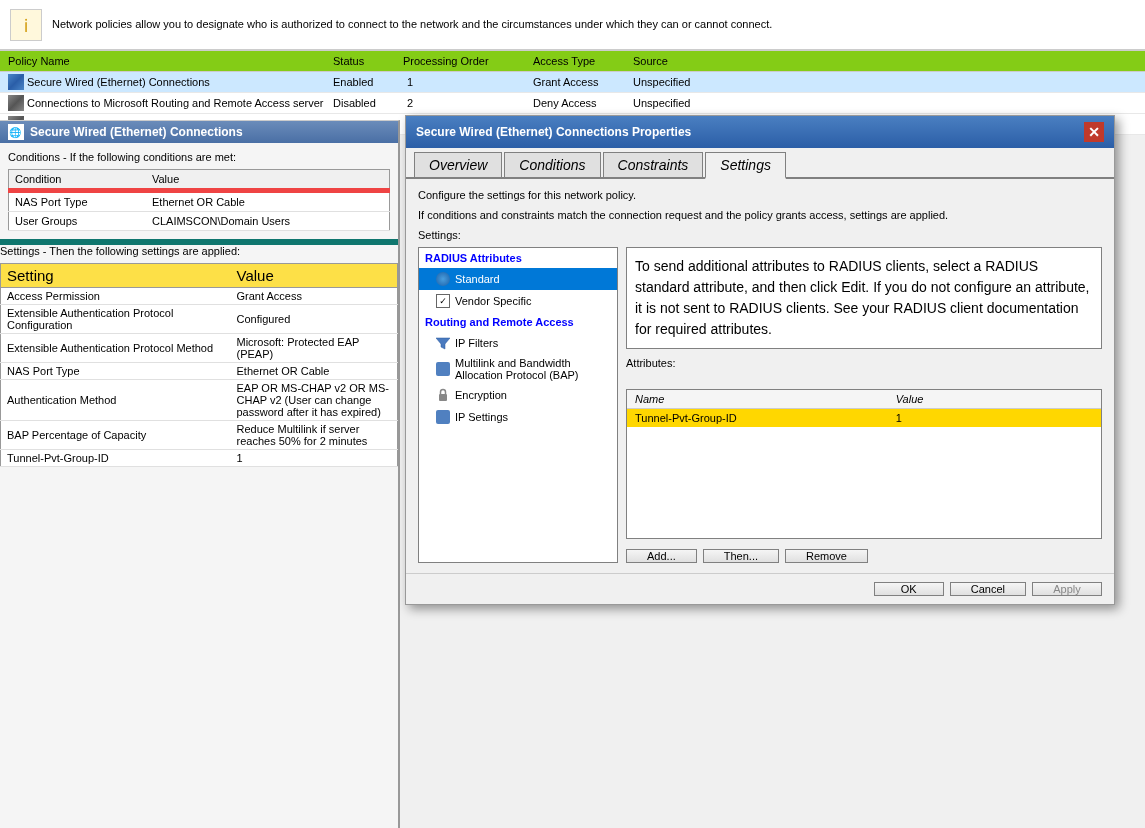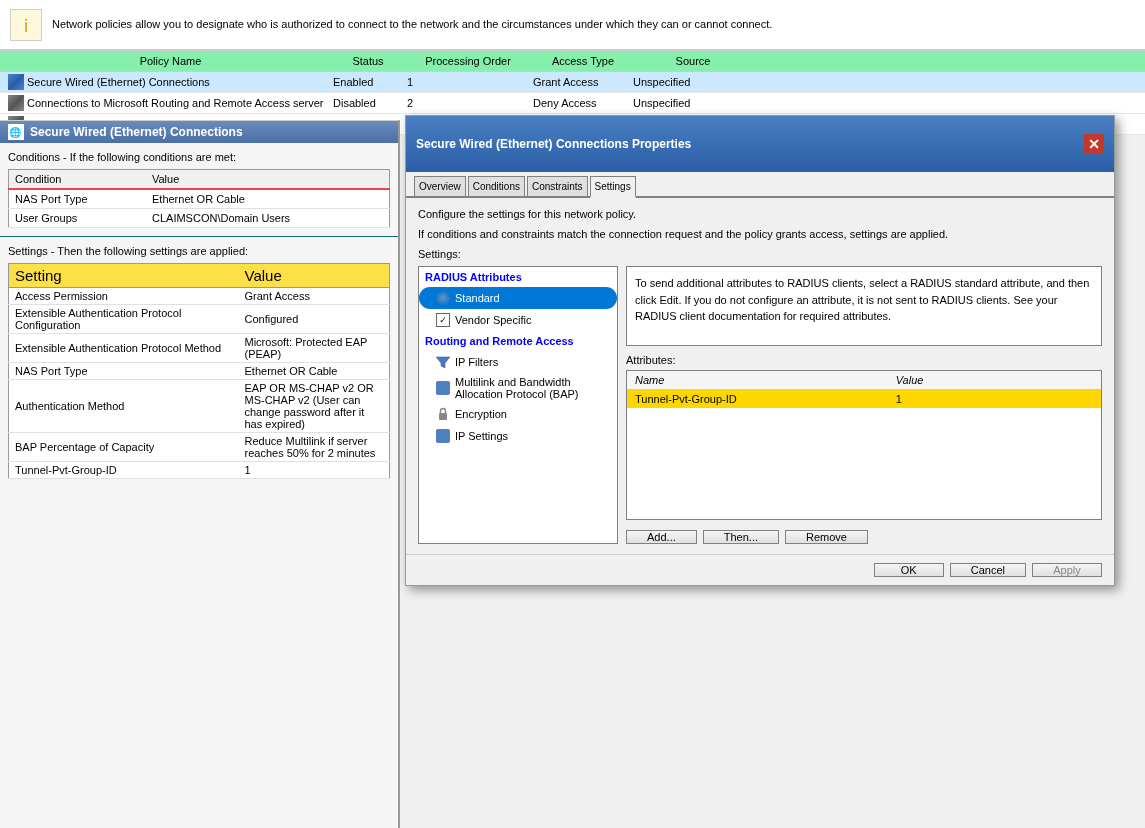--- a/index.html
+++ b/index.html
@@ -8,21 +8,21 @@
     .main-container { width: 1145px; height: 828px; background: #f0f0f0; position: relative; }
     
     
     .info-bar { display: flex; align-items: center; padding: 8px 10px; background: #fff; border-bottom: 1px solid #ccc; min-height: 50px; }
     .info-icon { width: 32px; height: 32px; margin-right: 10px; flex-shrink: 0; }
     .info-icon-inner { width: 32px; height: 32px; background: #fff8dc; border: 1px solid #ccc; display: flex; align-items: center; justify-content: center; font-size: 18px; color: #d4a017; }
     .info-text { font-size: 11px; color: #000; line-height: 1.4; }
     
     
     .policy-list { background: #fff; }
-    .policy-header { display: flex; padding: 4px 8px; background: #86efac; border-bottom: 1px solid #ccc; border-top: 1px solid #ccc; text-align: center; }
+    .policy-header { display: flex; padding: 4px 8px; background: #84cc16; border-bottom: 1px solid #ccc; border-top: 1px solid #ccc; }
     .policy-header-col { font-size: 11px; font-weight: normal; }
     .policy-col-name { width: 325px; }
     .policy-col-status { width: 70px; }
     .policy-col-order { width: 130px; }
     .policy-col-access { width: 100px; }
     .policy-col-source { width: 120px; }
     
     .policy-row { display: flex; align-items: center; padding: 2px 8px; border-bottom: 1px solid #e8e8e8; }
     .policy-name-cell { display: flex; align-items: center; width: 325px; }
     .policy-name-text { font-size: 11px; }
@@ -32,59 +32,59 @@
     .policy-source { width: 120px; font-size: 11px; }
     
     
     .left-panel { position: absolute; top: 120px; left: 0; width: 400px; bottom: 0; background: #f5f5f5; border-top: 1px solid #ccc; border-right: 2px solid #999; }
     .left-panel-title { background: linear-gradient(to bottom, #6b8cba, #4a6fa5); color: #fff; padding: 4px 8px 4px 30px; font-size: 12px; font-weight: bold; position: relative; }
     .left-panel-title-icon { position: absolute; left: 8px; top: 50%; transform: translateY(-50%); width: 16px; height: 16px; background: #fff; display: flex; align-items: center; justify-content: center; font-size: 10px; }
     
     .conditions-section { padding: 8px; }
     .section-label { font-size: 11px; margin-bottom: 6px; }
     .conditions-table { width: 100%; border-collapse: collapse; border: 1px solid #999; background: #fff; }
-    .conditions-table th { background: #f0f0f0; border-bottom: 2px solid #ef4444; padding: 3px 6px; text-align: left; font-size: 11px; font-weight: normal; }
+    .conditions-table th { background: #f0f0f0; border-bottom: 5px solid #ef4444; padding: 3px 6px; text-align: left; font-size: 11px; font-weight: normal; }
     .conditions-table td { padding: 3px 6px; font-size: 11px; border-bottom: 1px solid #e0e0e0; }
     
-    .settings-section { padding: 8px; border-top: 1px solid #0f766e; }
+    .settings-section { border-top: 6px solid #0f766e; }
     .settings-table { width: 100%; border-collapse: collapse; border: 1px solid #999; background: #fff; }
     .settings-table th { background: #fde047; border-bottom: 1px solid #999; padding: 3px 6px; text-align: left; font-size: 15px; font-weight: normal; }
     .settings-table td { padding: 2px 6px; font-size: 11px; border-bottom: 1px solid #e0e0e0; }
     .settings-table td:first-child { width: 230px; color: #000; }
     .modal { position: absolute; top: 115px; left: 405px; width: 710px; background: #f0f0f0; border: 1px solid #999; box-shadow: 4px 4px 10px rgba(0,0,0,0.4); }
-    .modal-titlebar { background: linear-gradient(to bottom, #4a7fc1, #2b5ea7); color: #fff; padding: 18px 10px; display: flex; justify-content: space-between; align-items: center; }
+    .modal-titlebar { background: linear-gradient(to bottom, #4a7fc1, #2b5ea7); color: #fff; padding: 6px 10px; display: flex; justify-content: space-between; align-items: center; }
     .modal-title { font-size: 12px; font-weight: bold; }
     .modal-close { width: 20px; height: 20px; background: #c0392b; color: #fff; border: none; cursor: pointer; display: flex; align-items: center; justify-content: center; font-size: 14px; font-weight: bold; }
     
     
     .tabs { display: flex; background: #f0f0f0; border-bottom: 2px solid #808080; padding-left: 8px; padding-top: 4px; }
-    .tab { padding: 4px 4px; font-size: 10px; cursor: pointer; border: 1px solid #808080; border-bottom: none; margin-right: 2px; background: #e0e0e0; }
+    .tab { padding: 4px 14px; font-size: 14px; cursor: pointer; border: 1px solid #808080; border-bottom: none; margin-right: 2px; background: #e0e0e0; font-style: italic; }
     .tab.active { background: #f0f0f0; border-bottom: 2px solid #f0f0f0; margin-bottom: -2px; z-index: 1; position: relative; }
     
     
     .dialog-content { padding: 10px 12px; }
     .dialog-desc { font-size: 11px; color: #000; margin-bottom: 8px; }
     .settings-label { font-size: 11px; margin-bottom: 6px; }
     
     .settings-body { display: flex; gap: 8px; }
     
     
     .tree-panel { width: 200px; border: 1px solid #808080; background: #fff; }
     .tree-section-header { color: #00f; font-size: 11px; font-weight: bold; padding: 4px 6px; cursor: pointer; }
     .tree-item { display: flex; align-items: center; padding: 3px 6px 3px 16px; font-size: 11px; cursor: pointer; }
-    .tree-item.selected { background: #0078d7; color: #fff; border-radius: 11px; }
+    .tree-item.selected { background: #0078d7; color: #fff; }
     .tree-item-icon { width: 16px; height: 16px; margin-right: 4px; flex-shrink: 0; display: flex; align-items: center; justify-content: center; }
     .icon-globe { width: 14px; height: 14px; border-radius: 50%; background: radial-gradient(circle, #4a9edd 0%, #1a5fa8 100%); }
     .icon-check { width: 14px; height: 14px; background: #fff; border: 1px solid #666; display: flex; align-items: center; justify-content: center; font-size: 9px; }
     .icon-settings { width: 14px; height: 14px; background: #4a9edd; border-radius: 2px; }
     
     
     .attributes-panel { flex: 1; }
-    .attributes-desc { font-size: 11px; color: #000; margin-bottom: 8px; line-height: 1.5; border: 1px solid #808080; padding: 8px; background: #fff; min-height: 80px; }
-    .attributes-label { font-size: 11px; margin-bottom: 4px; }
+    .attributes-desc { font-size: 14px; color: #000; margin-bottom: 8px; line-height: 1.5; border: 1px solid #808080; padding: 8px; background: #fff; min-height: 80px; }
+    .attributes-label { font-size: 11px; margin-bottom: 20px; }
     .attributes-table-container { border: 1px solid #808080; background: #fff; min-height: 150px; }
     .attributes-table { width: 100%; border-collapse: collapse; }
     .attributes-table th { padding: 3px 8px; text-align: left; font-size: 11px; font-weight: normal; border-bottom: 1px solid #ccc; background: #f5f5f5; font-style: italic; }
     .attributes-table td { padding: 3px 8px; font-size: 11px; }
     .attributes-table tr.selected td { background: #ffd700; }
     
     .dialog-buttons { display: flex; gap: 6px; margin-top: 10px; justify-content: flex-start; }
     .btn { padding: 0 20px; font-size: 11px; border: 1px solid #808080; background: linear-gradient(to bottom, #f5f5f5, #e0e0e0); cursor: pointer; min-width: 70px; }
     .btn:disabled { color: #888; cursor: default; }
     

